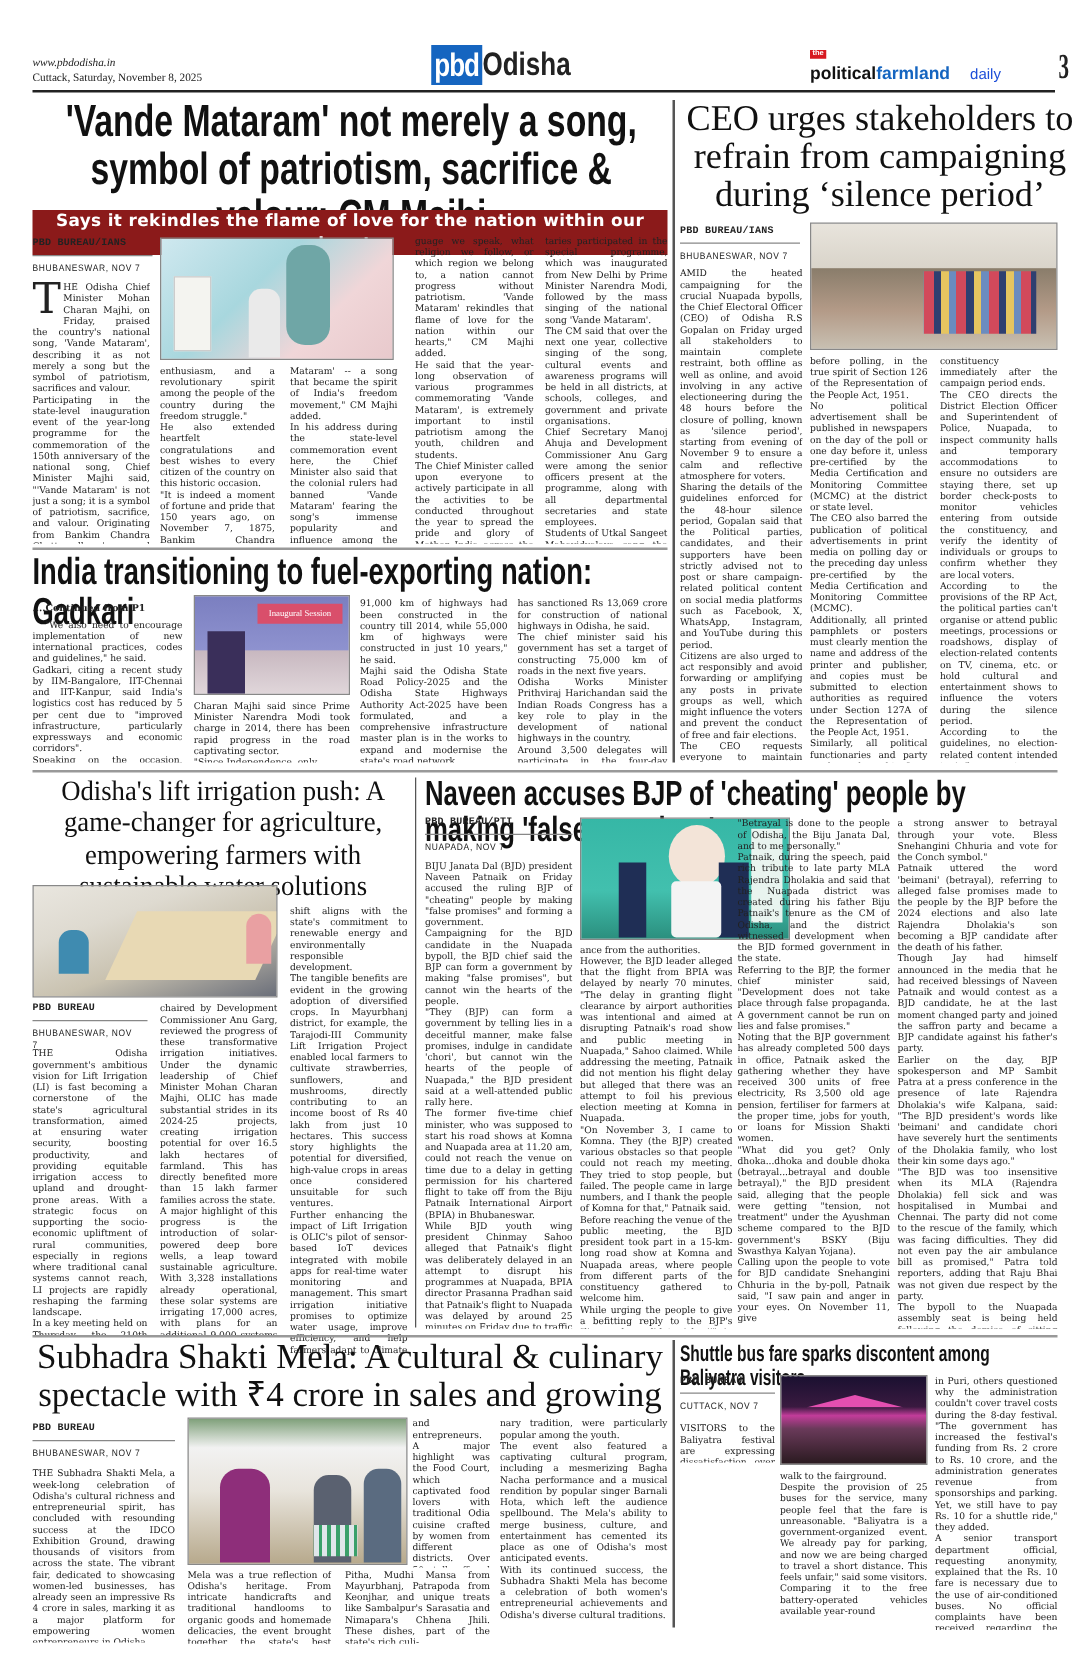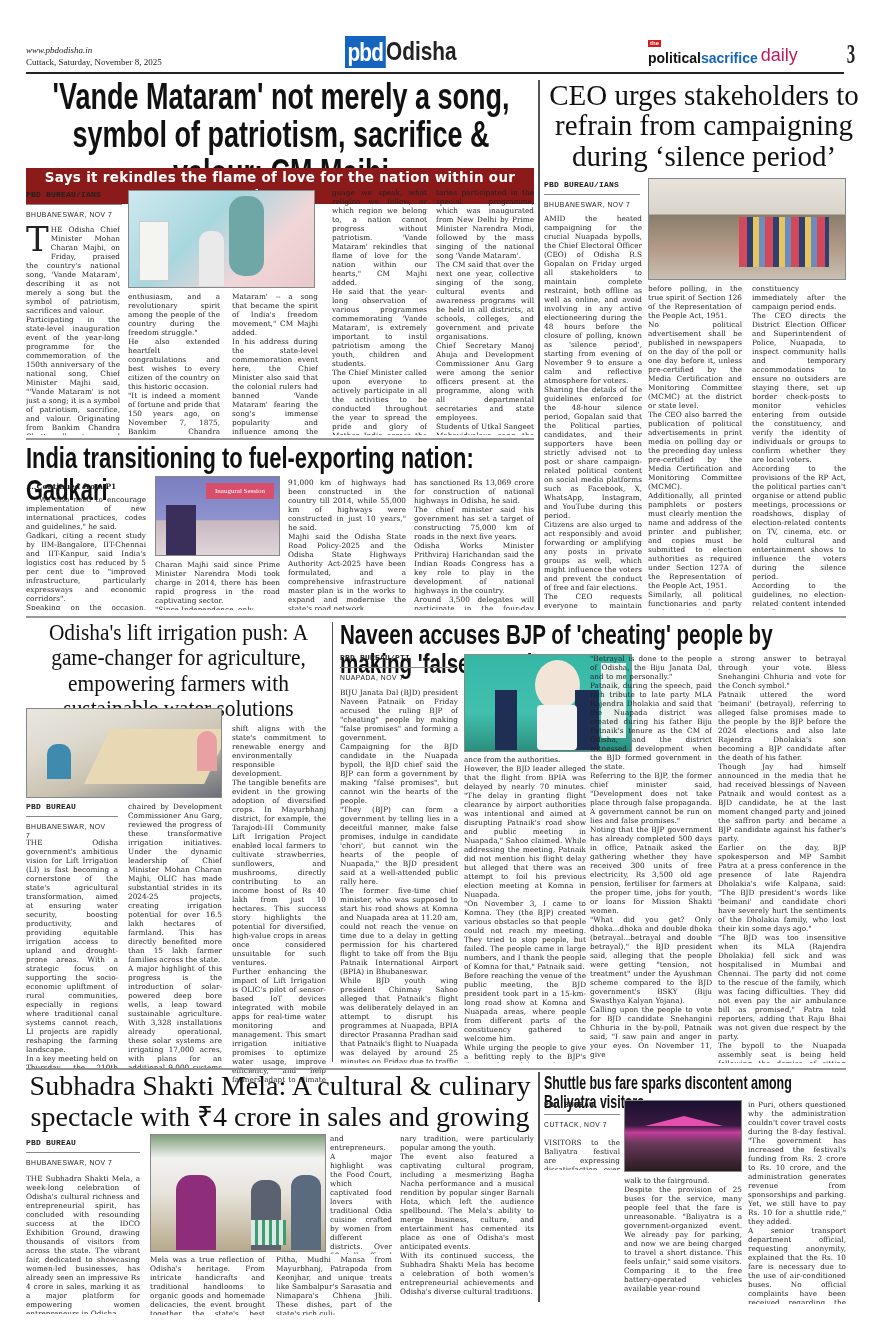--- a/index.html
+++ b/index.html
@@ -9,21 +9,21 @@
 .masthead-line{position:absolute;left:26px;right:26px;top:72px;height:2px;background:#222}
 .hdr-left{left:26px;top:44px;font-size:9px;line-height:12px;font-family:"Liberation Serif",serif}
 .hdr-left .url{font-style:italic}
 .logo{left:345px;top:36px;display:flex;height:32px}
 .logo .pbd{background:#1565c0;color:#fff;font-family:"Liberation Sans",sans-serif;font-weight:bold;font-size:26px;line-height:32px;padding:0 3px;letter-spacing:-1px;transform:scaleX(.8);transform-origin:left}
 .logo .odisha{font-family:"Liberation Sans",sans-serif;font-weight:bold;font-size:26px;margin-left:-10px;transform:scaleX(.8);transform-origin:left}
 .brand{left:648px;top:42px;display:flex;align-items:flex-end;font-family:"Liberation Sans",sans-serif}
 .brand .the{position:absolute;top:-2px;left:0;background:#d71920;color:#fff;font-size:6px;font-weight:bold;padding:0 2px;line-height:7px}
 .brand .pol{font-weight:bold;font-size:14px;color:#111;margin-top:8px}
 .brand .biz{font-weight:bold;font-size:14px;color:#1565c0}
-.brand .daily{font-size:18px;color:#be185d;margin-left:3px}
+.brand .daily{font-size:12px;color:#1d4ed8;margin-left:16px}
 .pageno{left:844px;top:38px;font-family:"Liberation Serif",serif;font-size:28px;font-weight:bold;transform:scaleX(.6)}
 .hl{font-family:"Liberation Sans",sans-serif;font-weight:bold;color:#111;text-align:center;line-height:1.05;transform-origin:left top}
 .hl-serif{font-family:"Liberation Serif",serif;font-weight:normal;color:#111;text-align:center;line-height:1.05}
 .sub{background:#8b1a1a;color:#fff;font-family:"DejaVu Sans",sans-serif;font-weight:bold;font-size:13.5px;line-height:18px;text-align:center;letter-spacing:.3px}
 .byline{font-family:Liberation Mono, monospace;font-weight:bold;font-size:8px;letter-spacing:.2px;border-bottom:1px solid #888;padding-bottom:5px}
 .dateline{font-family:"Liberation Sans",sans-serif;font-size:7.5px;letter-spacing:.6px;margin-top:5px;transform:scaleX(.9);transform-origin:left}
 .col{font-size:7.3px;line-height:9px;text-align:justify;color:#222;overflow:hidden}
 .col p{text-indent:10px}
 .col p.noi{text-indent:0}
 .drop{float:left;font-size:34px;line-height:28px;margin-right:2px}
@@ -38,21 +38,21 @@
   <div class="url">www.pbdodisha.in</div>
   <div>Cuttack, Saturday, November 8, 2025</div>
 </div>
 <div class="abs logo">
   <span class="pbd">pbd</span>
   <span class="odisha">Odisha</span>
 </div>
 <div class="abs brand">
   <span class="the">the</span>
   <span class="pol">political</span>
-    <span class="biz">sacrifice</span>
+    <span class="biz">farmland</span>
     <span class="daily">daily</span>
 </div>
 <div class="abs pageno">3</div>
 <div class="masthead-line"></div>
 
 <div class="abs hl" style="left:26px;top:78px;width:680px;font-size:36px;transform:scaleX(.75)">'Vande Mataram' not merely a song, symbol of patriotism, sacrifice &amp; valour: CM Majhi</div>
 <div class="abs sub" style="left:26px;top:168px;width:508px">Says it rekindles the flame of love for the nation within our hearts</div>
 <div class="abs" style="left:26px;top:190px;width:96px">
   <div class="byline">PBD BUREAU/IANS</div>
   <div class="dateline">BHUBANESWAR, NOV 7</div>

